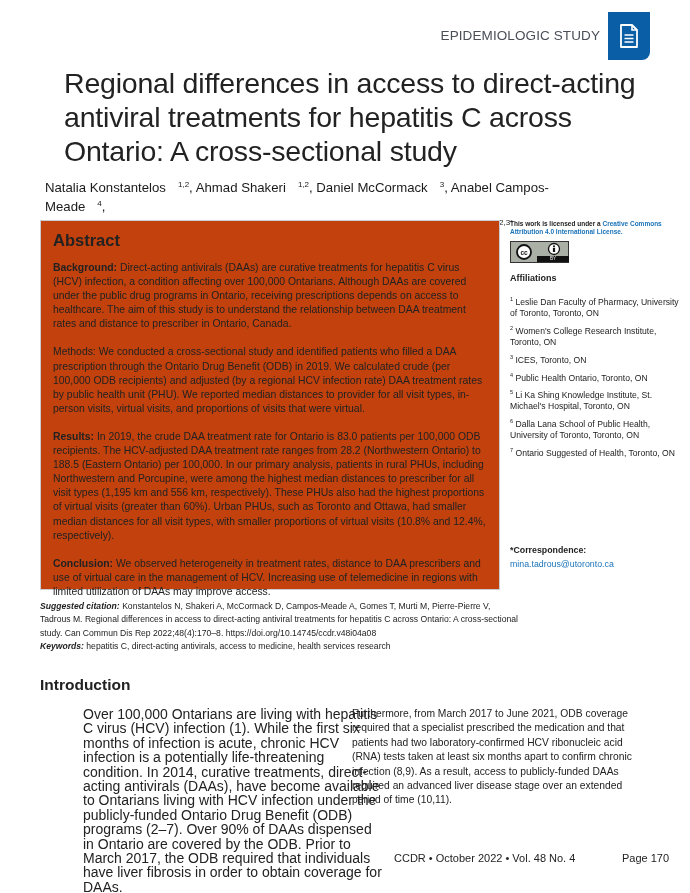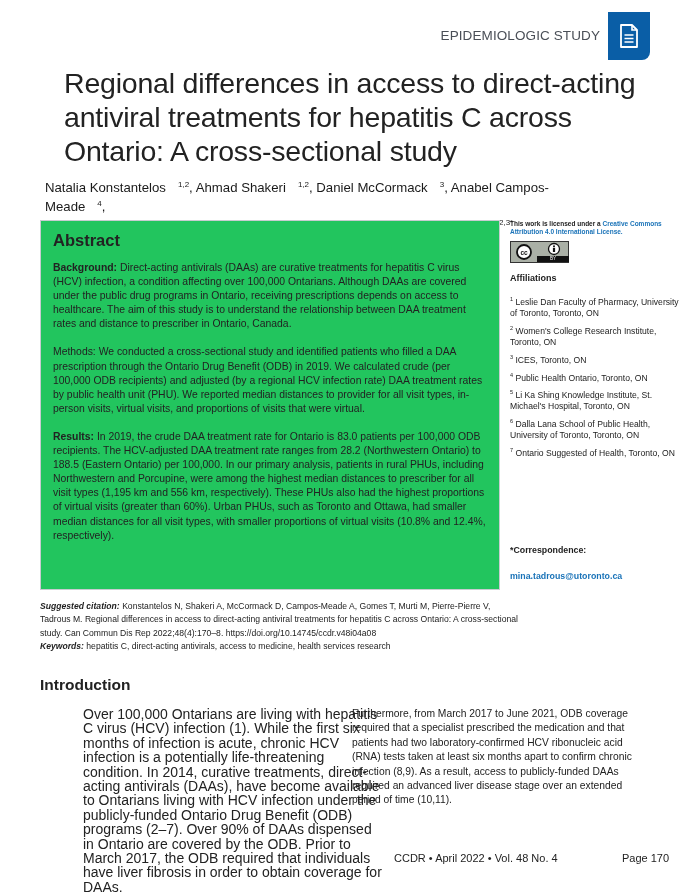--- a/index.html
+++ b/index.html
@@ -7,37 +7,37 @@
   body { font-family: "Liberation Sans", sans-serif; color: #1a1a1a; position: relative; }
 
   .header-tag { position: absolute; right: 90px; top: 28px; font-size: 13.5px; color: #4a4f57; letter-spacing: 0.1px; }
   .doc-badge { position: absolute; left: 608px; top: 12px; width: 42px; height: 48px; background: #0a5ea6; border-bottom-right-radius: 8px; display: flex; align-items: center; justify-content: center; }
 
   .title { position: absolute; left: 40px; top: 66px; width: 600px; font-size: 28.5px; line-height: 34px; color: #222; font-weight: normal; letter-spacing: -0.2px; margin-left: 24px; }
 
   .authors { position: absolute; left: 45px; top: 178px; width: 560px; font-size: 13.2px; line-height: 19px; color: #1a1a1a; }
   .authors sup { font-size: 8px; vertical-align: super; line-height: 0; padding-left: 12px; }
 
-  .abstract-box { position: absolute; left: 40px; top: 220px; width: 460px; height: 370px; background: #22c55e; border: 1px solid #c9ccd0; padding: 8px 10px 0 12px; }
+  .abstract-box { position: absolute; left: 40px; top: 220px; width: 460px; height: 370px; background: #c2410c; border: 1px solid #c9ccd0; padding: 8px 10px 0 12px; }
   .abstract-title { font-size: 16.5px; font-weight: bold; color: #222; margin-top: 2px; margin-bottom: 11px; }
   .abs-p { font-size: 10.4px; line-height: 14.1px; color: #222; margin-bottom: 14px; }
   .abs-p b { font-weight: bold; }
 
   .sidebar { position: absolute; left: 510px; top: 220px; width: 180px; }
   .license { font-size: 6.5px; line-height: 8px; color: #222; font-weight: bold; }
   .license a { color: #1a73b8; text-decoration: none; }
   .cc-badge { margin-top: 5px; width: 59px; height: 22px; border: 1px solid #333; background: #aab0a6; position: relative; }
   .cc-badge .by-strip { position: absolute; left: 26px; bottom: 0; width: 32px; height: 6px; background: #111; color: #fff; font-size: 4.5px; text-align: center; line-height: 6px; }
   .aff-title { margin-top: 10px; font-size: 9px; font-weight: bold; color: #222; }
   .aff-list { margin-top: 11px; }
   .aff-item { font-size: 8.6px; line-height: 11px; color: #222; margin-bottom: 4px; width: 170px; }
   .aff-item sup { font-size: 5.5px; }
   .corr { position: absolute; left: 510px; top: 545px; font-size: 8.8px; }
   .corr-label { font-weight: bold; color: #222; }
-  .corr-email { color: #1a73b8; margin-top: 16px; display: block; text-decoration: none; font-weight: bold; }
+  .corr-email { color: #1a73b8; margin-top: 4px; display: block; text-decoration: none; }
 
   .citation { position: absolute; left: 40px; top: 600px; width: 480px; font-size: 8.6px; line-height: 13.3px; color: #222; }
   .citation i { font-style: italic; font-weight: bold; }
 
   .intro-title { position: absolute; left: 40px; top: 676px; font-size: 15.5px; font-weight: bold; color: #222; }
   .col-left { position: absolute; left: 40px; top: 707px; width: 300px; font-size: 14px; line-height: 14.4px; color: #222; margin-left: 43px; }
   .col-right { position: absolute; left: 352px; top: 707px; width: 300px; font-size: 10.3px; line-height: 14.4px; color: #222; }
 
   .footer { position: absolute; top: 852px; left: 394px; font-size: 11px; color: #222; }
   .footer-page { position: absolute; top: 852px; left: 602px; font-size: 11px; color: #222; margin-left: 20px; }
@@ -67,20 +67,21 @@
   <span><span>Michelle Murti</span><sup>6</sup></span>,
   <span><span>Valérie Pierre-Pierre</span><sup>7</sup></span>,
   <span><span>Mina Tadrous</span><sup>1,2,3*</sup></span>
 </div>
 
 <div class="abstract-box">
   <div class="abstract-title">Abstract</div>
   <p class="abs-p"><b>Background:</b> <span>Direct-acting antivirals (DAAs) are curative treatments for hepatitis C virus (HCV) infection, a condition affecting over 100,000 Ontarians. Although DAAs are covered under the public drug programs in Ontario, receiving prescriptions depends on access to healthcare. The aim of this study is to understand the relationship between DAA treatment rates and distance to prescriber in Ontario, Canada.</span></p>
   <p class="abs-p">Methods: We conducted a cross-sectional study and identified patients who filled a DAA prescription through the Ontario Drug Benefit (ODB) in 2019. We calculated crude (per 100,000 ODB recipients) and adjusted (by a regional HCV infection rate) DAA treatment rates by public health unit (PHU). We reported median distances to provider for all visit types, in-person visits, virtual visits, and proportions of visits that were virtual.</p>
   <p class="abs-p"><b>Results:</b> <span>In 2019, the crude DAA treatment rate for Ontario is 83.0 patients per 100,000 ODB recipients. The HCV-adjusted DAA treatment rate ranges from 28.2 (Northwestern Ontario) to 188.5 (Eastern Ontario) per 100,000. In our primary analysis, patients in rural PHUs, including Northwestern and Porcupine, were among the highest median distances to prescriber for all visit types (1,195 km and 556 km, respectively). These PHUs also had the highest proportions of virtual visits (greater than 60%). Urban PHUs, such as Toronto and Ottawa, had smaller median distances for all visit types, with smaller proportions of virtual visits (10.8% and 12.4%, respectively).</span></p>
+  <p class="abs-p"><b>Conclusion:</b> <span>We observed heterogeneity in treatment rates, distance to DAA prescribers and use of virtual care in the management of HCV. Increasing use of telemedicine in regions with limited utilization of DAAs may improve access.</span></p>
 </div>
 
 <div class="sidebar">
   <div class="license">
     <span>This work is licensed under a </span><a href="#">Creative Commons Attribution 4.0 International License.</a>
   </div>
   <div class="cc-badge">
     <svg width="20" height="16" viewBox="0 0 20 16" style="position:absolute;left:3px;top:2px;">
       <circle cx="10" cy="8" r="7" fill="#fff" stroke="#111" stroke-width="1.8"></circle>
       <text x="10" y="10.5" font-size="6.5" font-weight="bold" text-anchor="middle" fill="#111" font-family="Liberation Sans, sans-serif">cc</text>
@@ -111,14 +112,14 @@
 
 <div class="citation">
   <div><i>Suggested citation:</i> <span>Konstantelos N, Shakeri A, McCormack D, Campos-Meade A, Gomes T, Murti M, Pierre-Pierre V, Tadrous M. Regional differences in access to direct-acting antiviral treatments for hepatitis C across Ontario: A cross-sectional study. Can Commun Dis Rep 2022;48(4):170–8. https://doi.org/10.14745/ccdr.v48i04a08</span></div>
   <div><i>Keywords:</i> <span>hepatitis C, direct-acting antivirals, access to medicine, health services research</span></div>
 </div>
 
 <h2 class="intro-title">Introduction</h2>
 <p class="col-left">Over 100,000 Ontarians are living with hepatitis C virus (HCV) infection (1). While the first six months of infection is acute, chronic HCV infection is a potentially life-threatening condition. In 2014, curative treatments, direct-acting antivirals (DAAs), have become available to Ontarians living with HCV infection under the publicly-funded Ontario Drug Benefit (ODB) programs (2–7). Over 90% of DAAs dispensed in Ontario are covered by the ODB. Prior to March 2017, the ODB required that individuals have liver fibrosis in order to obtain coverage for DAAs.</p>
 <p class="col-right">Furthermore, from March 2017 to June 2021, ODB coverage required that a specialist prescribed the medication and that patients had two laboratory-confirmed HCV ribonucleic acid (RNA) tests taken at least six months apart to confirm chronic infection (8,9). As a result, access to publicly-funded DAAs required an advanced liver disease stage over an extended period of time (10,11).</p>
 
-<div class="footer">CCDR • April 2022 • Vol. 48 No. 4</div>
+<div class="footer">CCDR • October 2022 • Vol. 48 No. 4</div>
 <div class="footer-page">Page 170</div>
 
 </body></html>

